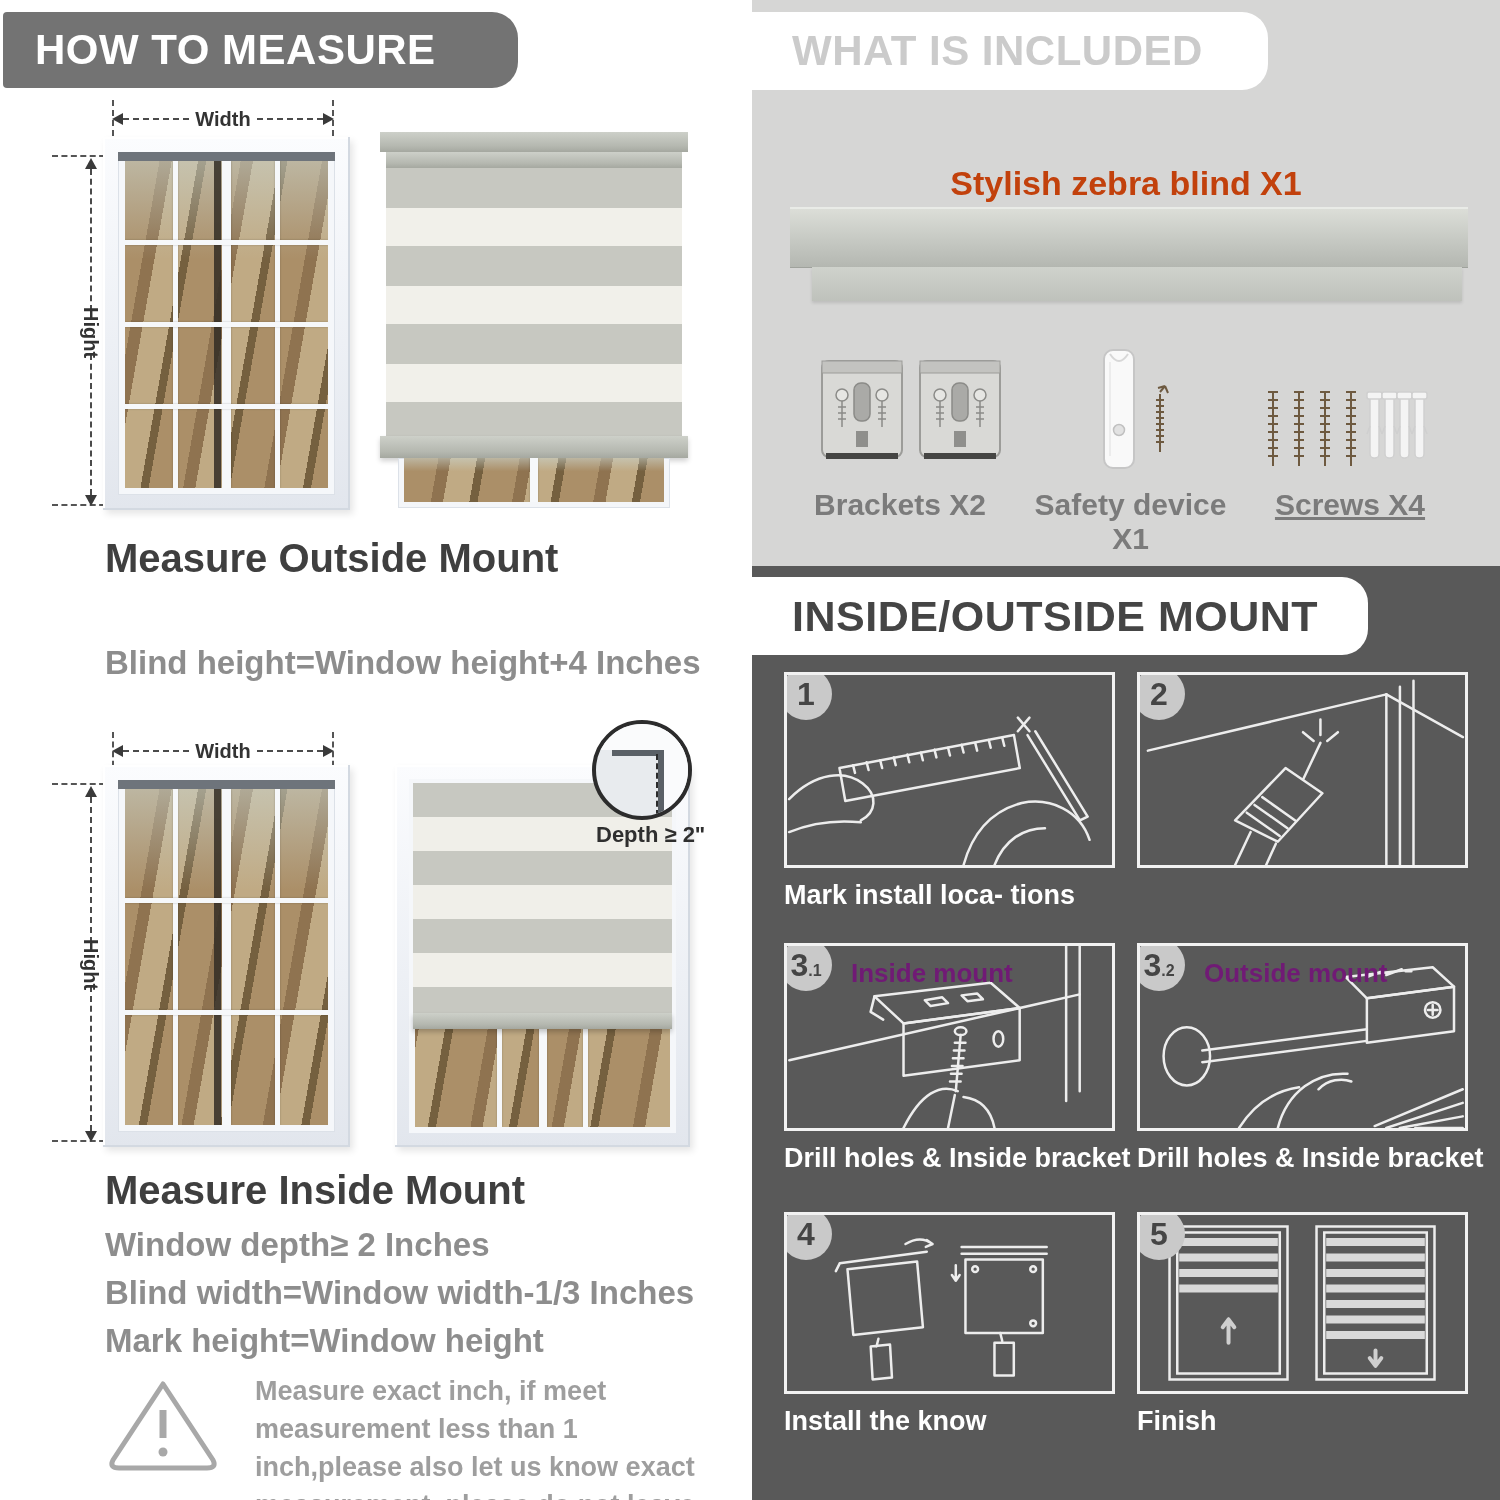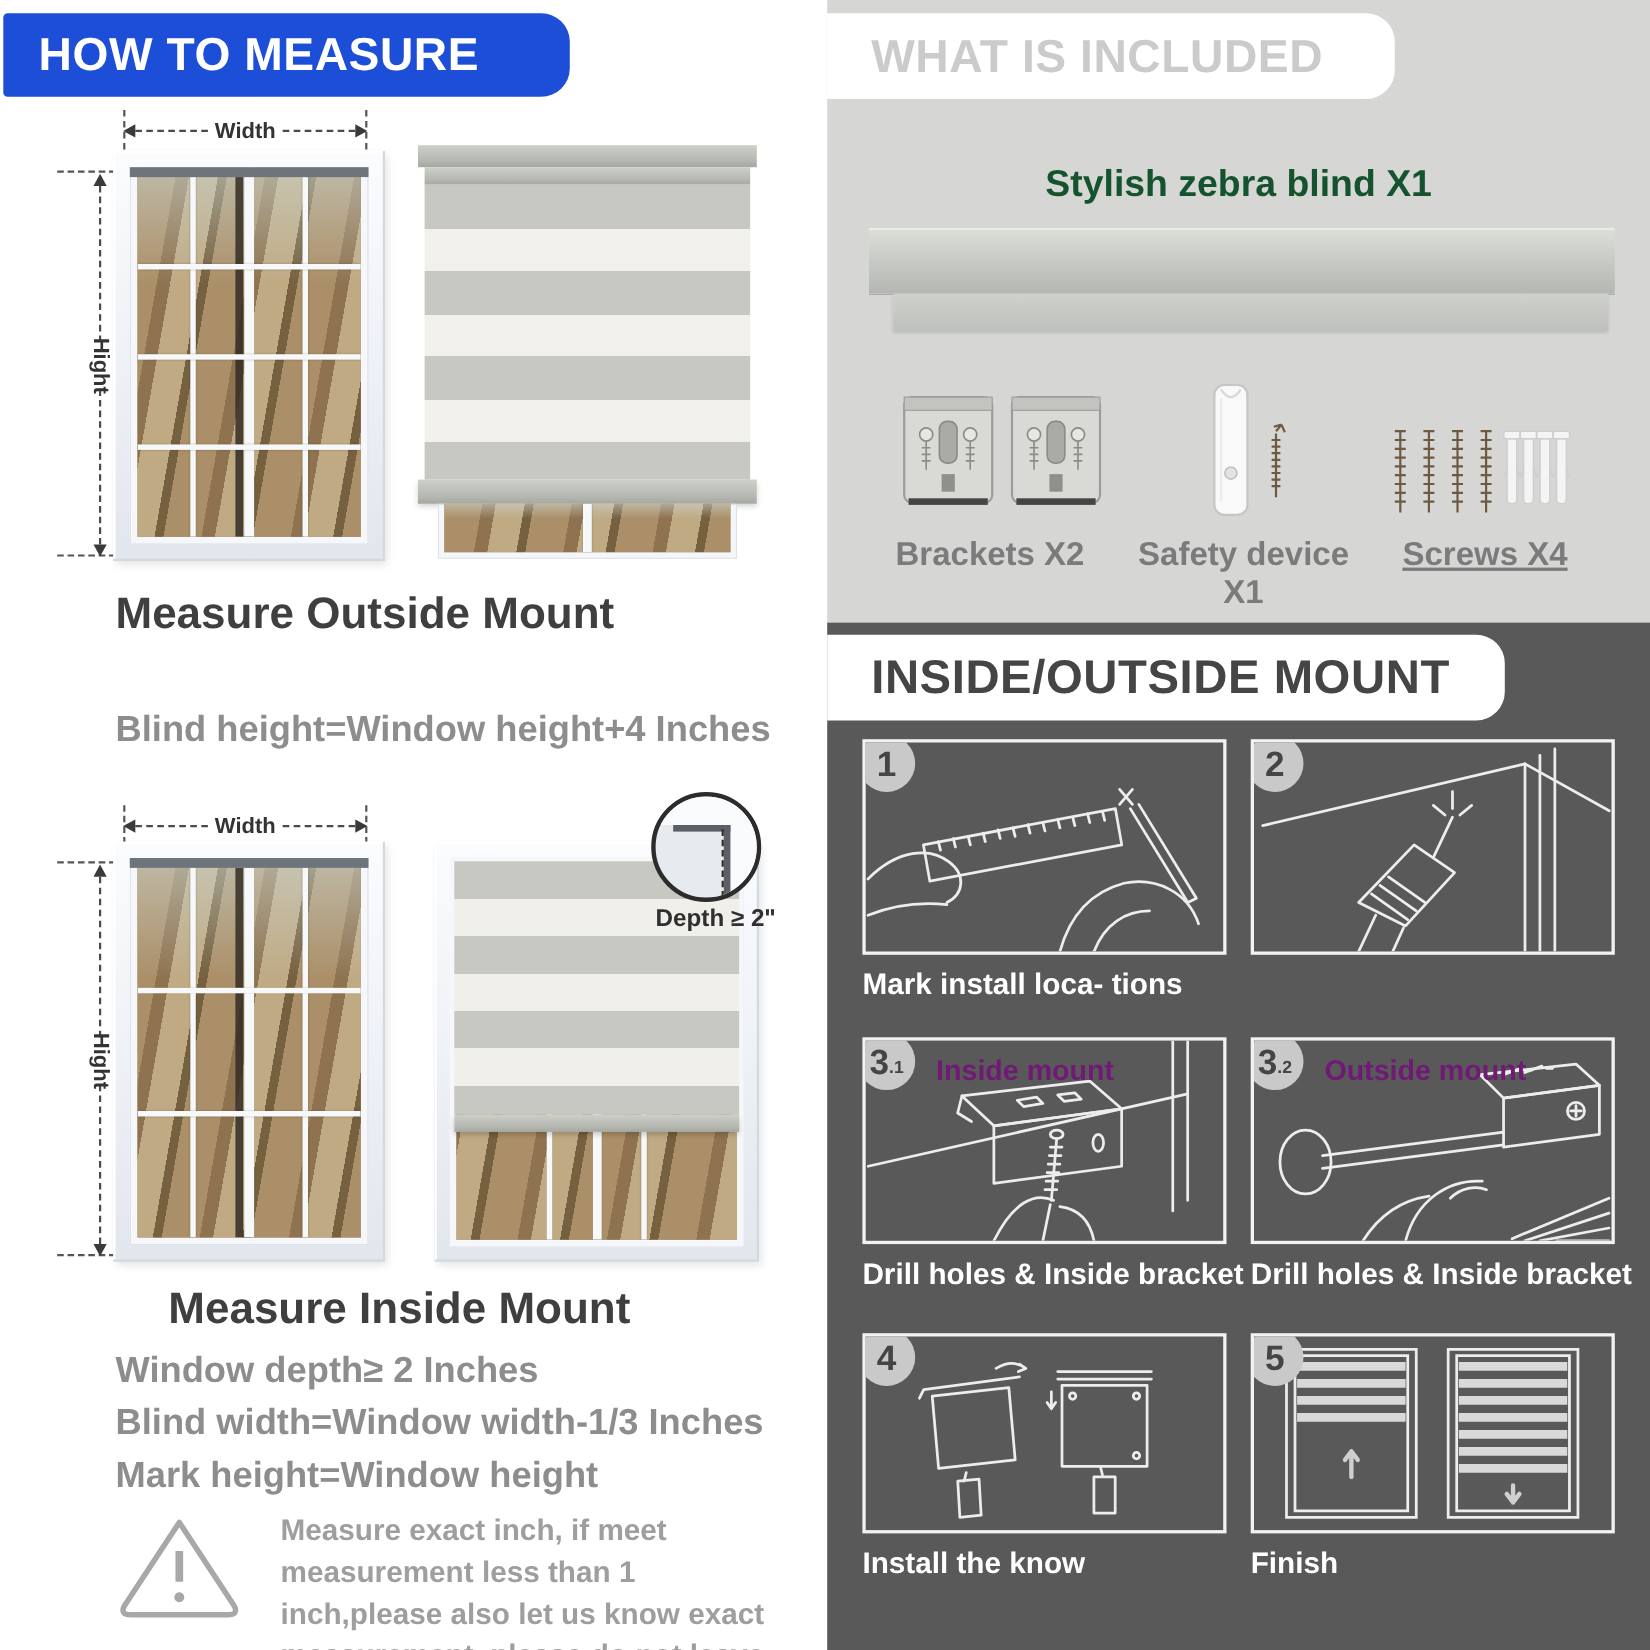--- a/index.html
+++ b/index.html
@@ -1,36 +1,36 @@
 <!DOCTYPE html>
 <html><head>
 <meta charset="utf-8">
 <style>
   html,body{margin:0;padding:0;background:#fff;}
   #canvas{position:relative;width:1500px;height:1500px;background:#ffffff;overflow:hidden;
           font-family:"Liberation Sans",sans-serif;}
 
   
   .banner{position:absolute;font-weight:bold;letter-spacing:.5px;white-space:nowrap;}
-  .banner-left{left:3px;top:12px;width:515px;height:76px;background:#1d4ed8;color:#ffffff;
+  .banner-left{left:3px;top:12px;width:515px;height:76px;background:#737373;color:#ffffff;
                font-size:42px;line-height:76px;padding-left:32px;border-radius:4px 26px 26px 4px;box-sizing:border-box;}
   .banner-included{left:752px;top:12px;width:516px;height:78px;background:#ffffff;color:#cbcbcb;
                font-size:42px;line-height:78px;padding-left:40px;border-radius:0 26px 26px 0;box-sizing:border-box;}
   .banner-mount{left:752px;top:577px;width:616px;height:78px;background:#ffffff;color:#454545;
                font-size:43px;line-height:78px;padding-left:40px;border-radius:0 26px 26px 0;box-sizing:border-box;}
 
   
   .panel-light{position:absolute;left:752px;top:0;width:748px;height:566px;background:#d6d6d5;}
   .panel-dark{position:absolute;left:752px;top:566px;width:748px;height:934px;background:#595959;}
 
   
   .h-title{position:absolute;font-size:40px;font-weight:bold;color:#3f3f3f;white-space:nowrap;}
   .h-line{position:absolute;font-size:33px;font-weight:bold;color:#8d8d8d;white-space:nowrap;}
-  .blind-title{position:absolute;left:752px;top:148px;width:748px;text-align:center;
-               font-size:34px;font-weight:bold;color:#14532d;}
+  .blind-title{position:absolute;left:752px;top:164px;width:748px;text-align:center;
+               font-size:34px;font-weight:bold;color:#c2410c;}
   .item-label{position:absolute;font-size:30px;font-weight:bold;color:#7b7b7b;text-align:center;}
   .warn-text{position:absolute;left:255px;top:1372px;width:450px;font-size:27px;font-weight:600;
              color:#9e9e9e;line-height:38px;}
   .depth-label{position:absolute;left:596px;top:822px;font-size:22px;font-weight:bold;color:#2f2f2f;white-space:nowrap;}
 
   
   .harrow{position:absolute;display:flex;align-items:center;}
   .harrow .dash{flex:1;height:0;border-top:2px dashed #4a4a4a;}
   .harrow .lbl{font-size:20px;font-weight:bold;color:#333;padding:0 6px;white-space:nowrap;}
   .ah{width:0;height:0;border-top:6px solid transparent;border-bottom:6px solid transparent;}
@@ -198,21 +198,21 @@
   </div>
 
   <div class="depth-circle">
     <div class="dc-white-t"></div>
     <div class="dc-white-r"></div>
     <div class="dc-l"></div>
     <div class="dc-dash"></div>
   </div>
   <div class="depth-label">Depth ≥ 2"</div>
 
-  <div class="h-title" style="left:105px;top:1168px;margin-left:48px;">Measure Inside Mount</div>
+  <div class="h-title" style="left:105px;top:1168px;">Measure Inside Mount</div>
   <div class="h-line" style="left:105px;top:1226px;">Window depth≥ 2 Inches</div>
   <div class="h-line" style="left:105px;top:1274px;">Blind width=Window width-1/3 Inches</div>
   <div class="h-line" style="left:105px;top:1322px;">Mark height=Window height</div>
 
   <svg style="position:absolute;left:103px;top:1376px;" width="120" height="96" viewBox="0 0 120 96">
     <path d="M60 8 L110 84 Q114 92 104 92 L16 92 Q6 92 10 84 Z" fill="none" stroke="#a8a8a8" stroke-width="5" stroke-linejoin="round"></path>
     <line x1="60" y1="34" x2="60" y2="62" stroke="#a8a8a8" stroke-width="7"></line>
     <circle cx="60" cy="76" r="4.5" fill="#a8a8a8"></circle>
   </svg>
   <div class="warn-text">Measure exact inch, if meet measurement less than 1 inch,please also let us know exact measurement, please do not leave it</div>

